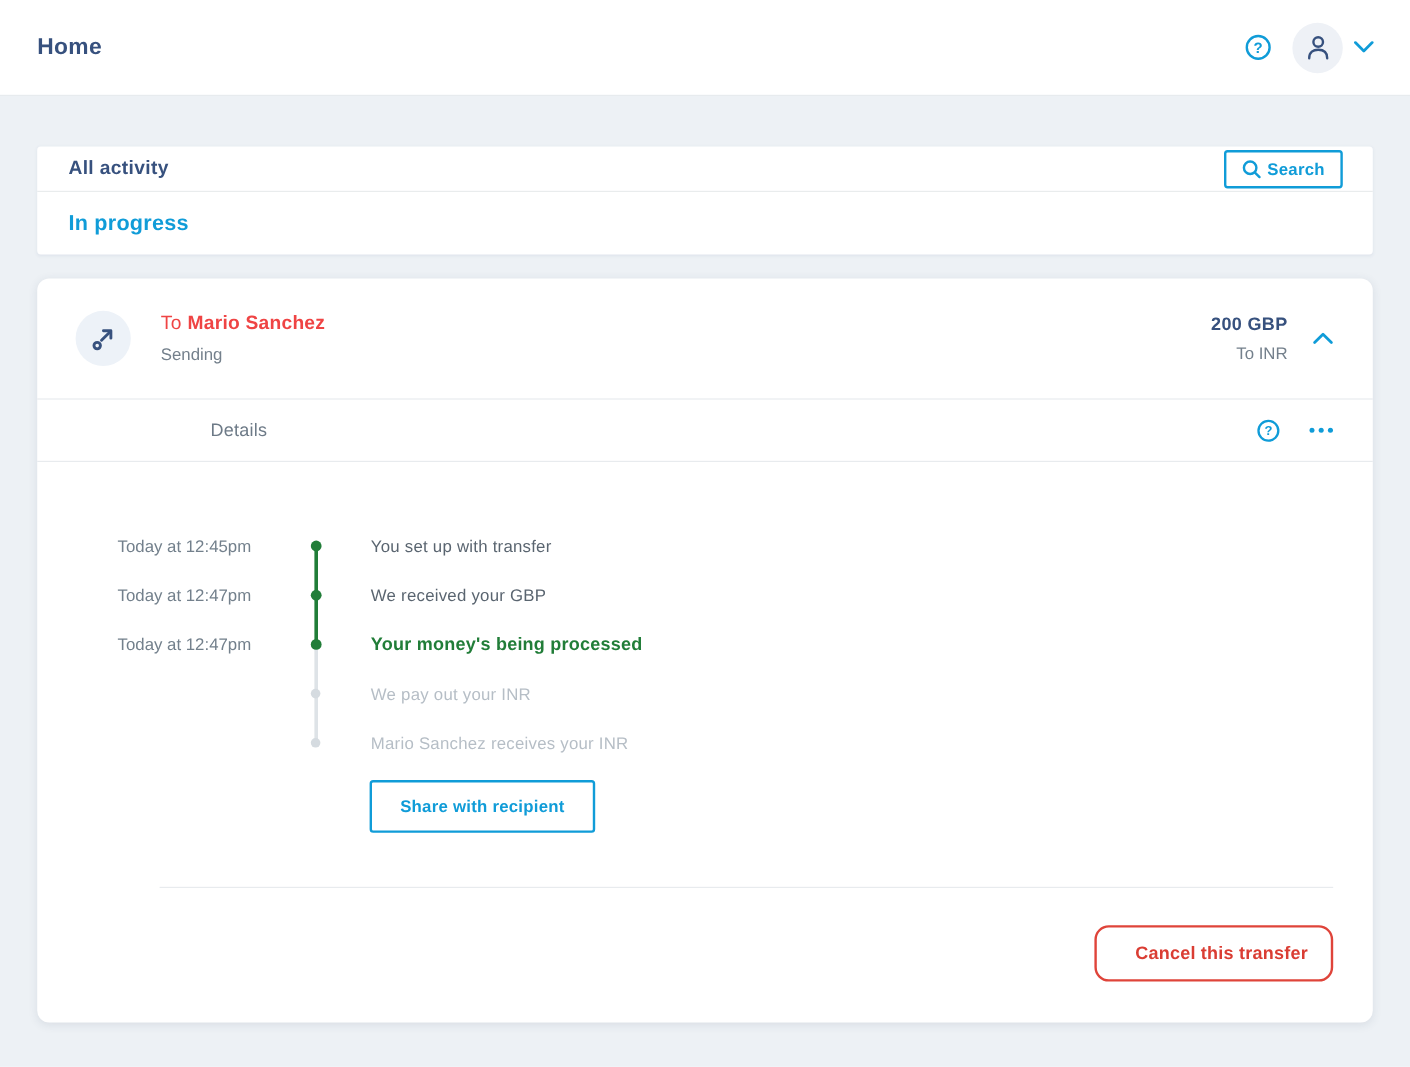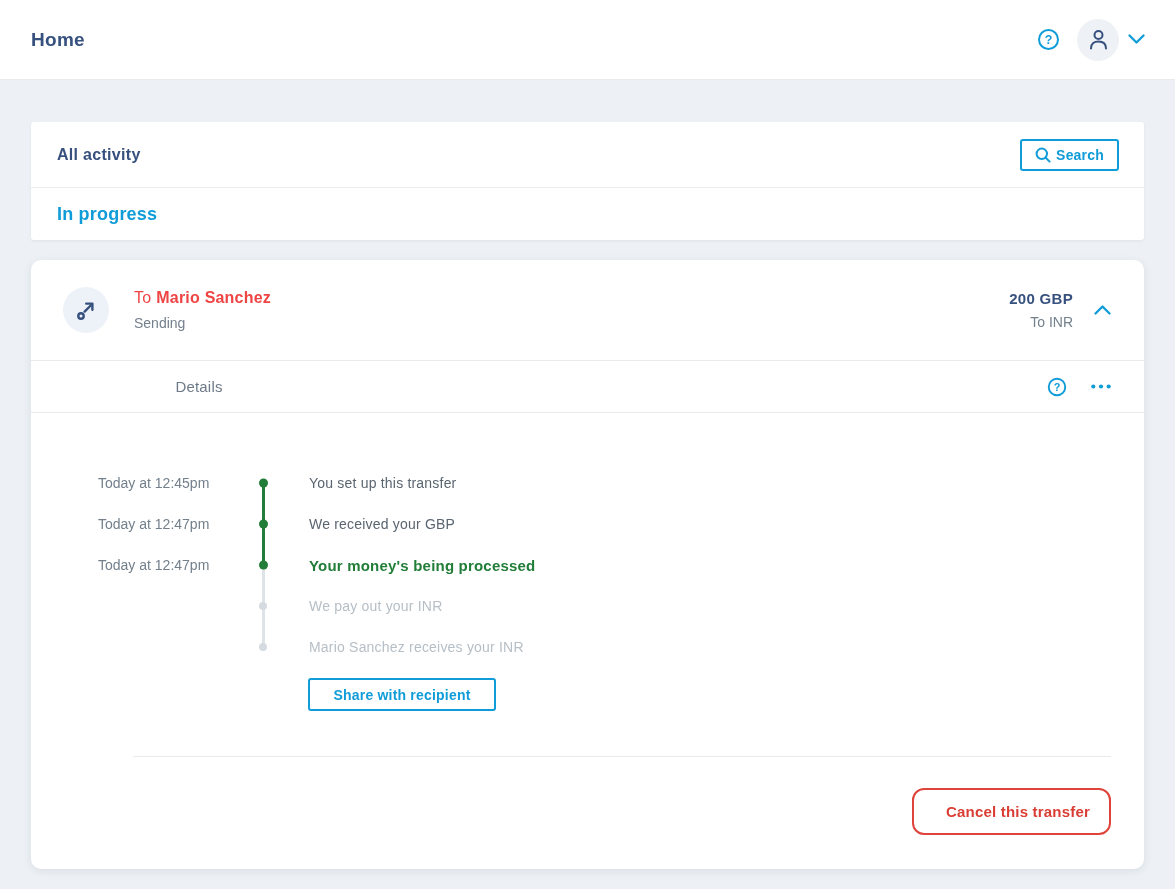--- a/index.html
+++ b/index.html
@@ -23,21 +23,21 @@
     display: flex; align-items: center; justify-content: center; margin-left: 17px;
   }
   .topbar-chevron { margin-left: 9px; }
 
   
   main { padding: 42px 31px 0 31px; }
 
   .card { background: #ffffff; }
   .activity-card { border-radius: 3px; box-shadow: 0 1px 3px rgba(55,81,126,.08); }
   .activity-head {
-    height: 66px; border-bottom: 1px solid #e9eced;
+    height: 38px; border-bottom: 1px solid #e9eced;
     display: flex; align-items: center; padding: 0 25px 0 26px;
   }
   .activity-title { font-size: 16px; font-weight: bold; letter-spacing: .3px; }
   .search-button {
     margin-left: auto; height: 32px; padding: 0 13px;
     background: #fff; border: 2px solid #109cd8; border-radius: 3px;
     color: #109cd8; font-family: inherit; font-size: 14px; font-weight: bold; letter-spacing: .2px;
     display: flex; align-items: center; gap: 5px; cursor: pointer;
   }
   .activity-sub { height: 52px; display: flex; align-items: center; padding: 0 26px; }
@@ -94,21 +94,21 @@
   }
   .tl-row.pending .tl-dot { width: 8px; height: 8px; left: 228px; background: #d5dbe0; }
   .tl-label {
     position: absolute; left: 278px; top: 50%; transform: translateY(-50%);
     font-size: 14px; color: #5a6570; letter-spacing: .2px; white-space: nowrap;
   }
   .tl-row.current .tl-label { color: #217d38; font-weight: bold; font-size: 15px; }
   .tl-row.pending .tl-label { color: #b6bec6; }
 
   .share-button {
-    display: block; margin: 11px 0 0 277px; width: 188px; height: 33px;
+    display: block; margin: 11px 0 0 277px; width: 188px; height: 44px;
     background: #fff; border: 2px solid #109cd8; border-radius: 3px;
     color: #109cd8; font-family: inherit; font-size: 14px; font-weight: bold; letter-spacing: .2px;
     cursor: pointer;
   }
 
   .content-divider { border: none; border-top: 1px solid #e8ebee; margin: 45px 33px 0 102px; }
 
   .cancel-row { display: flex; justify-content: flex-end; padding: 31px 33px 34px 0; }
   .cancel-button {
     width: 199px; height: 47px; background: #fff;
@@ -226,21 +226,21 @@
       </div>
     </div>
 
     <div class="timeline">
       <div class="tl-line tl-line-green"></div>
       <div class="tl-line tl-line-gray"></div>
 
       <div class="tl-row done">
         <span class="tl-time">Today at 12:45pm</span>
         <span class="tl-dot"></span>
-        <span class="tl-label">You set up this transfer</span>
+        <span class="tl-label">You set up with transfer</span>
       </div>
       <div class="tl-row done">
         <span class="tl-time">Today at 12:47pm</span>
         <span class="tl-dot"></span>
         <span class="tl-label">We received your GBP</span>
       </div>
       <div class="tl-row current">
         <span class="tl-time">Today at 12:47pm</span>
         <span class="tl-dot"></span>
         <span class="tl-label">Your money's being processed</span>

